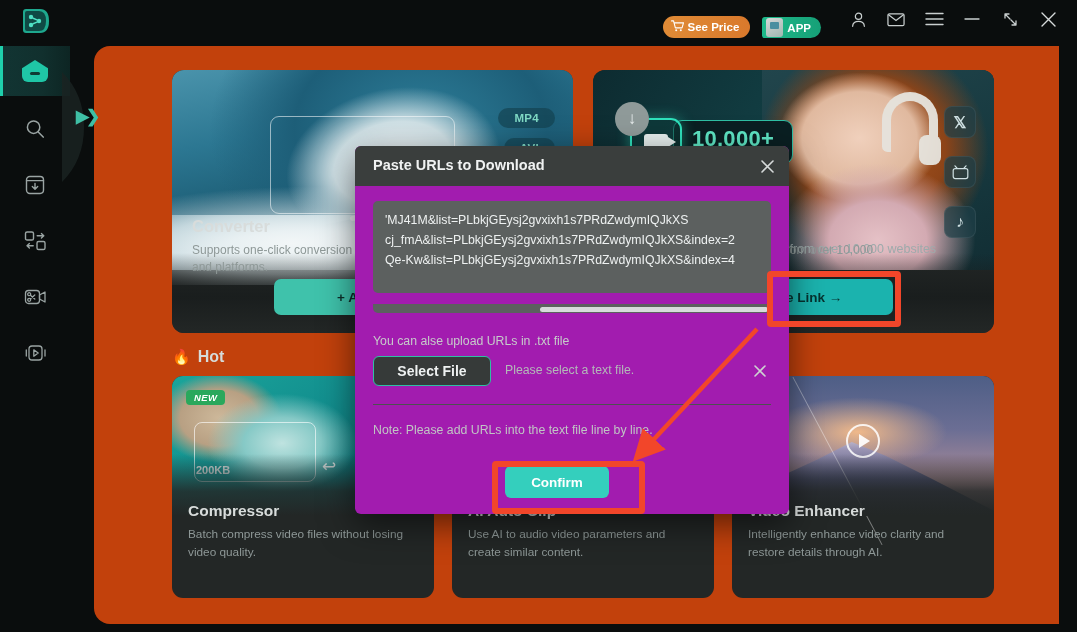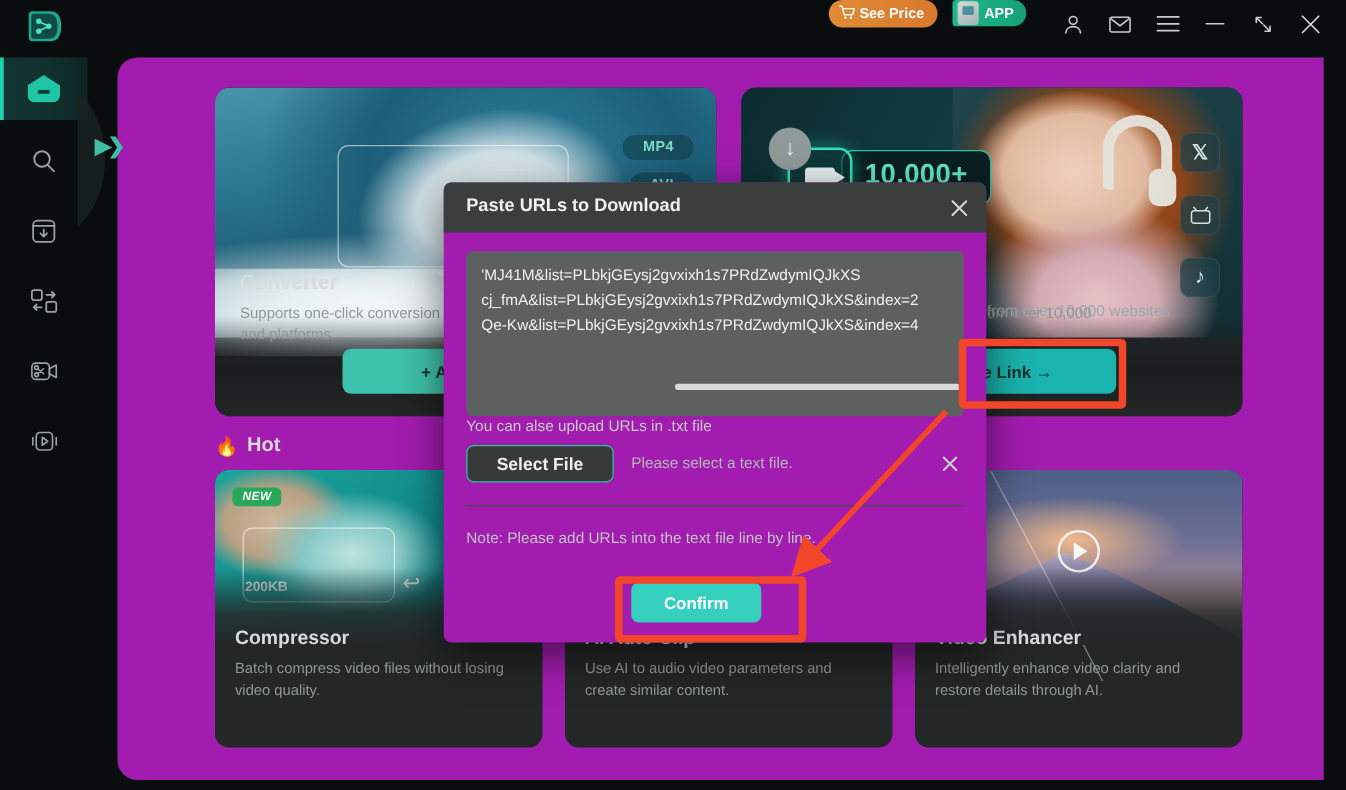--- a/index.html
+++ b/index.html
@@ -17,21 +17,21 @@
   
   .titlebar {
     position: absolute; top: 0; left: 0; width: 1077px; height: 38px;
     background: #0a0d0d; z-index: 40;
   }
   .logo {
     position: absolute; left: 20px; top: 8px; width: 30px; height: 26px;
   }
   .tb-right {
     position: absolute; right: 10px; top: 0; height: 38px;
-    display: flex; align-items: flex-start; gap: 0px;
+    display: flex; align-items: flex-end; gap: 0px;
   }
   .see-price {
     height: 22px; border-radius: 11px;
     background: linear-gradient(90deg,#e08b36,#d9792c);
     color: #ffffff; font-size: 11.5px; font-weight: bold;
     display: flex; align-items: center; gap: 4px;
     padding: 0 11px 0 8px; margin-right: 12px; cursor: pointer;
     white-space: nowrap;
   }
   .app-badge {
@@ -92,21 +92,21 @@
     z-index: 31;
   }
   .flyout-arrow {
     position: absolute; left: 14px; top: 34px; color: #3fbfa5;
     font-size: 17px; letter-spacing: -3px; font-weight: bold;
   }
 
   
   .content {
     position: absolute; left: 94px; top: 46px; width: 965px; height: 578px;
-    background: #a21caf; border-radius: 16px 0 0 16px;
+    background: #c2410c; border-radius: 16px 0 0 16px;
     overflow: hidden;
   }
 
   
   .top-row {
     position: absolute; left: 78px; top: 24px; width: 822px; height: 263px;
     display: flex; gap: 20px;
   }
   .feature-card {
     width: 401px; height: 263px; border-radius: 12px;
@@ -325,21 +325,21 @@
   .dlg-title {
     position:absolute; left:18px; top:11px; color:#f0f2f2;
     font-size:14.5px; font-weight:bold;
   }
   .dlg-close {
     position:absolute; right:10px; top:8px; width:24px; height:24px;
     display:flex; align-items:center; justify-content:center;
     color:#d6dada; font-size:16px; cursor:pointer;
   }
   .url-box {
-    position:absolute; left:18px; top:55px; width:398px; height:132px;
+    position:absolute; left:18px; top:55px; width:398px; height:92px;
     background:#5c605f; border-radius:5px; padding:10px 12px 0 12px;
     overflow:hidden; cursor:text;
   }
   .url-line {
     color:#eef1f1; font-size:12.3px; line-height:1.62;
     white-space:nowrap;
   }
   .hscroll-track {
     position:absolute; left:18px; top:158px; width:398px; height:9px;
     background:#5c605f; border-radius:0 0 5px 5px;

